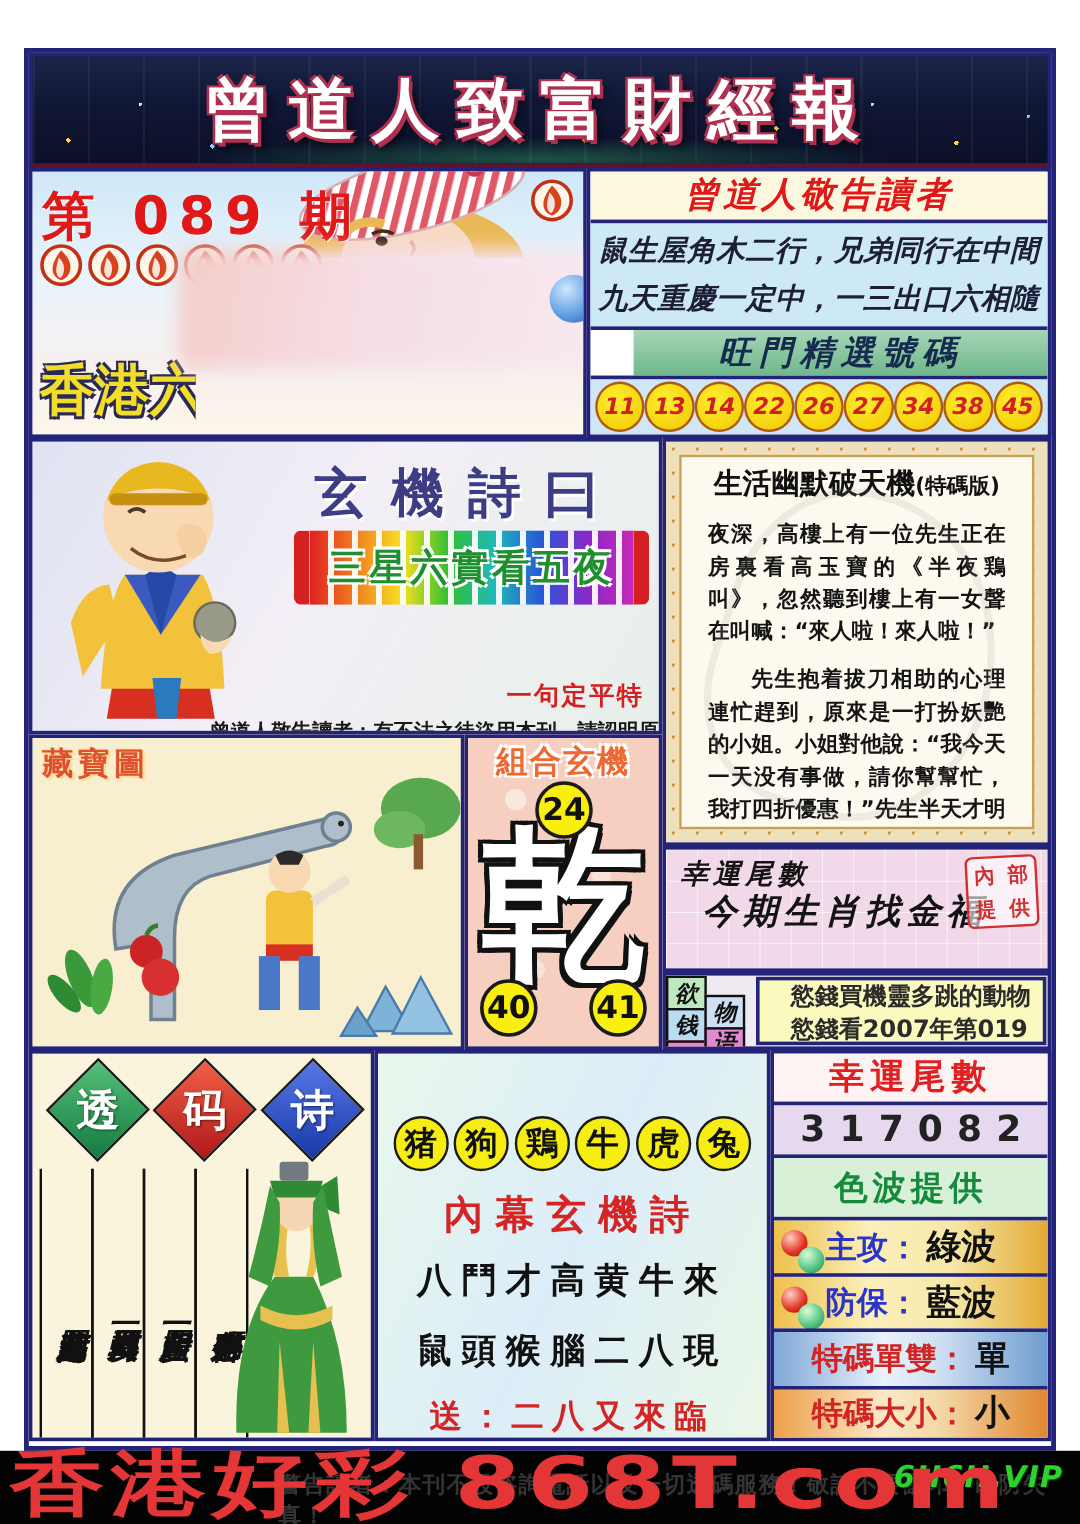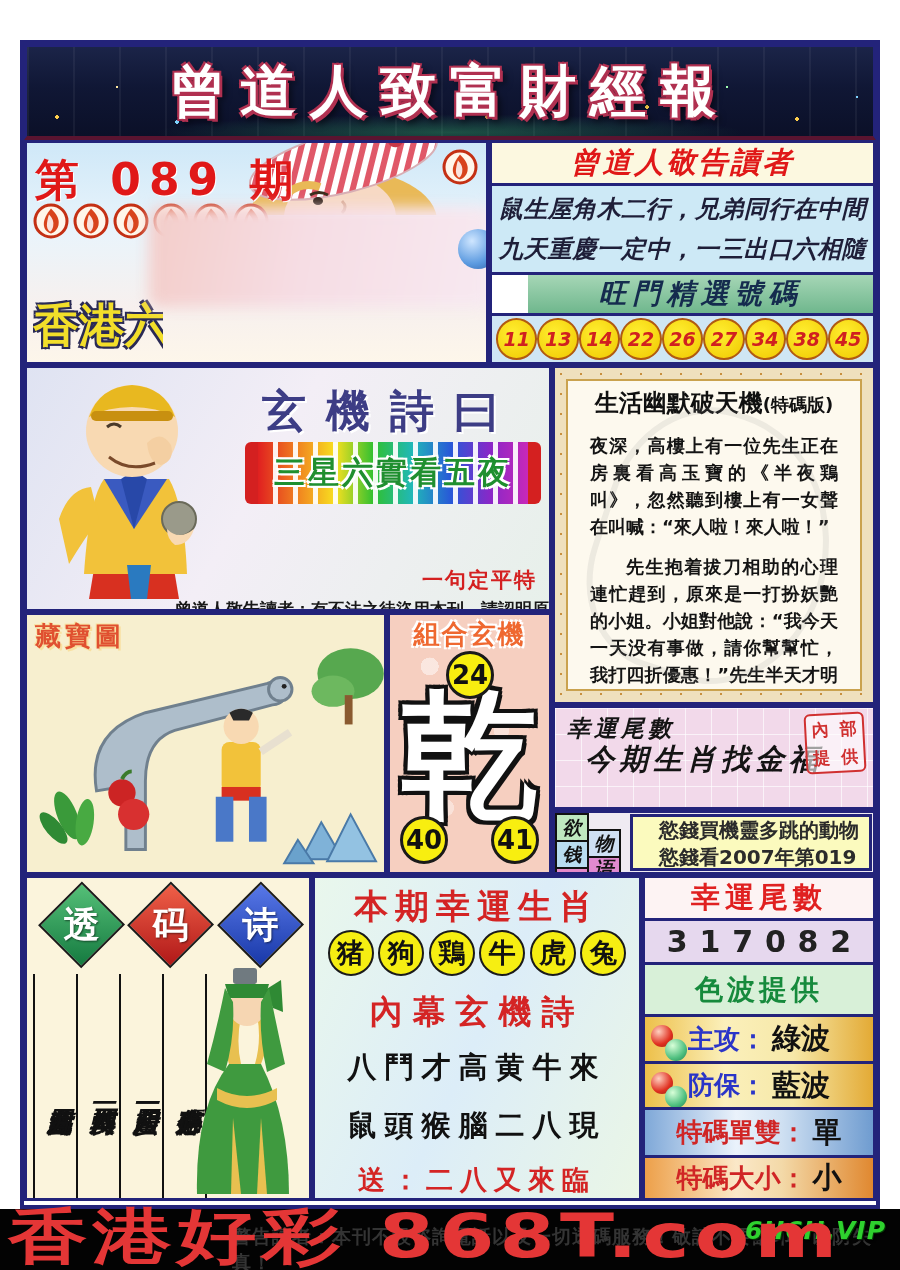--- a/index.html
+++ b/index.html
@@ -419,21 +419,20 @@
         <rect x="56" y="0" width="24" height="16" rx="3" fill="#707a80"></rect>
         <path d="M48 20 Q40 60 30 96 L48 104 Q58 70 56 34 Z" fill="#3f9a3f"></path>
         <path d="M92 20 Q100 60 108 96 L90 104 Q82 70 84 34 Z" fill="#3f9a3f"></path>
         <path d="M40 120 Q70 136 100 120 L100 132 Q70 148 40 132 Z" fill="#e8c050"></path>
         <path d="M56 150 L64 226 L54 226 Z" fill="#e8c050"></path>
         <path d="M84 150 L90 226 L80 226 Z" fill="#e8c050"></path>
       </svg>
     </div>
 
     <div class="panel luckyPanel">
-      <div class="luckyTitle">本期幸運生肖</div>
       <div class="zodiacRow">
         <div class="zBall">猪</div>
         <div class="zBall">狗</div>
         <div class="zBall">鶏</div>
         <div class="zBall">牛</div>
         <div class="zBall">虎</div>
         <div class="zBall">兔</div>
       </div>
       <div class="innerTitle">內幕玄機詩</div>
       <div class="luckyL1">八鬥才高黄牛來</div>

